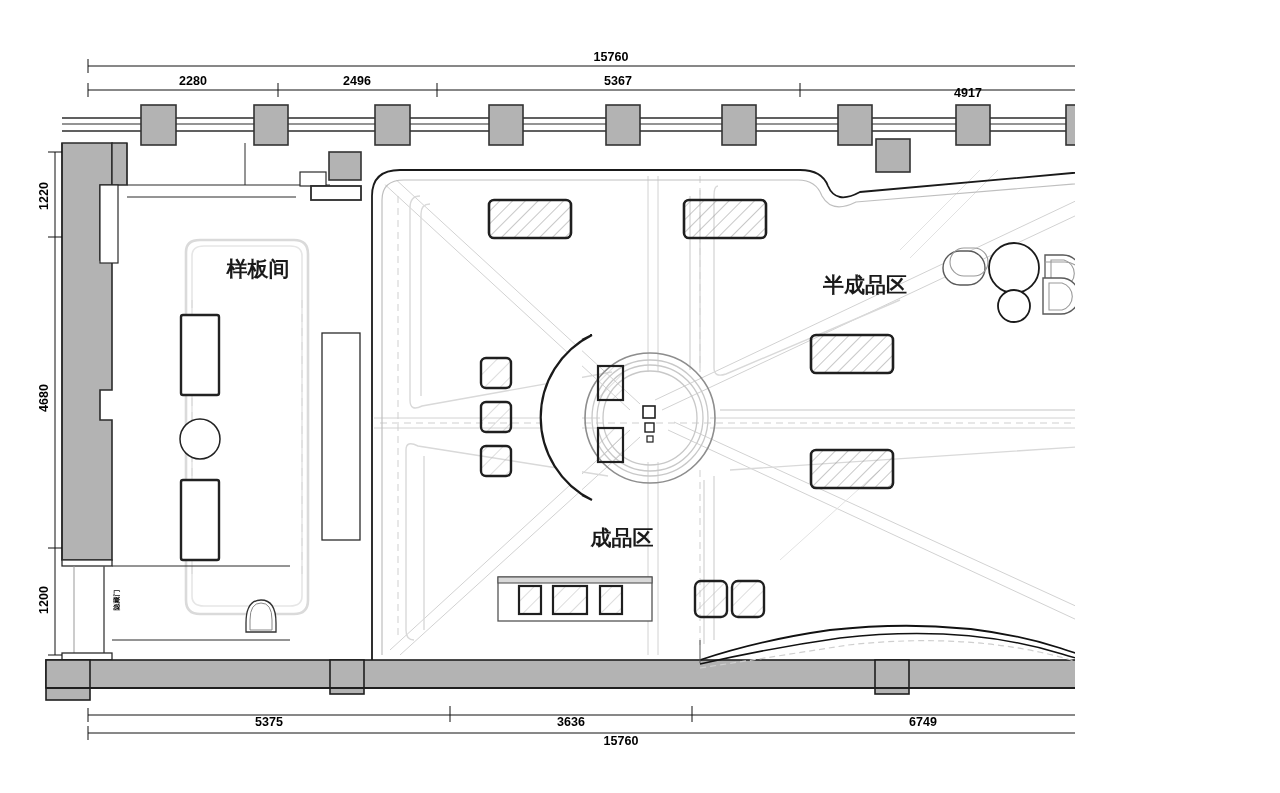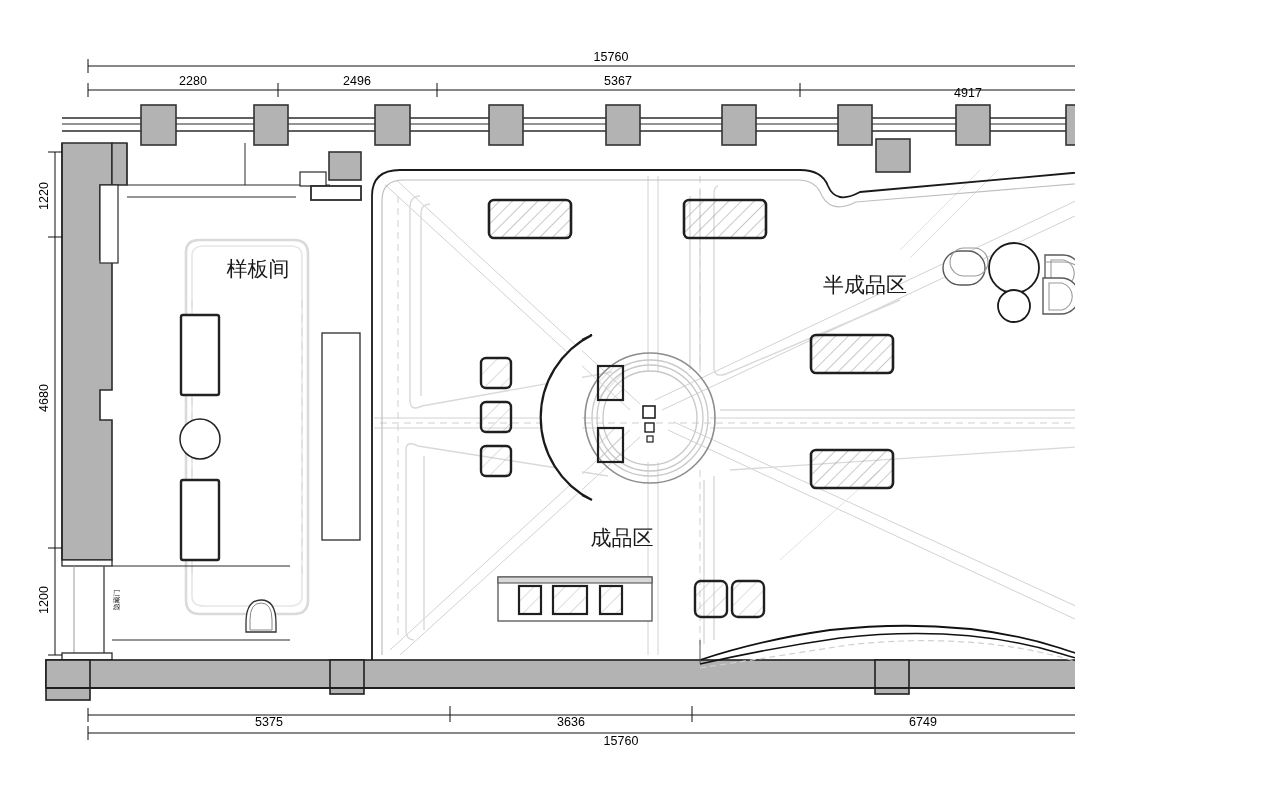--- a/index.html
+++ b/index.html
@@ -1,18 +1,18 @@
 <!DOCTYPE html>
 <html><head>
 <meta charset="utf-8">
 <title>Floor Plan</title>
 <style>
   html,body{margin:0;padding:0;background:#ffffff;}
   body{font-family:"Liberation Sans","DejaVu Sans",sans-serif;}
-  #stage{position:relative;width:1075px;height:793px;background:#ffffff;overflow:hidden;}
+  #stage{position:relative;width:1075px;height:793px;background:#ffffff;overflow:hidden;font-weight:bold;}
   #plan{position:absolute;left:0;top:0;width:1280px;height:793px;}
   .dimtext{font-size:12.5px;fill:#000;font-family:"Liberation Sans","DejaVu Sans",sans-serif;}
   .roomtext{font-size:21px;fill:#1a1a1a;font-family:"DejaVu Sans","Liberation Sans",sans-serif;}
   .tinytext{font-size:7px;fill:#111;font-family:"DejaVu Sans","Liberation Sans",sans-serif;}
 </style>
 </head>
 <body>
 
 <div id="stage">
 <svg id="plan" viewBox="0 0 1280 793" xmlns="http://www.w3.org/2000/svg">

